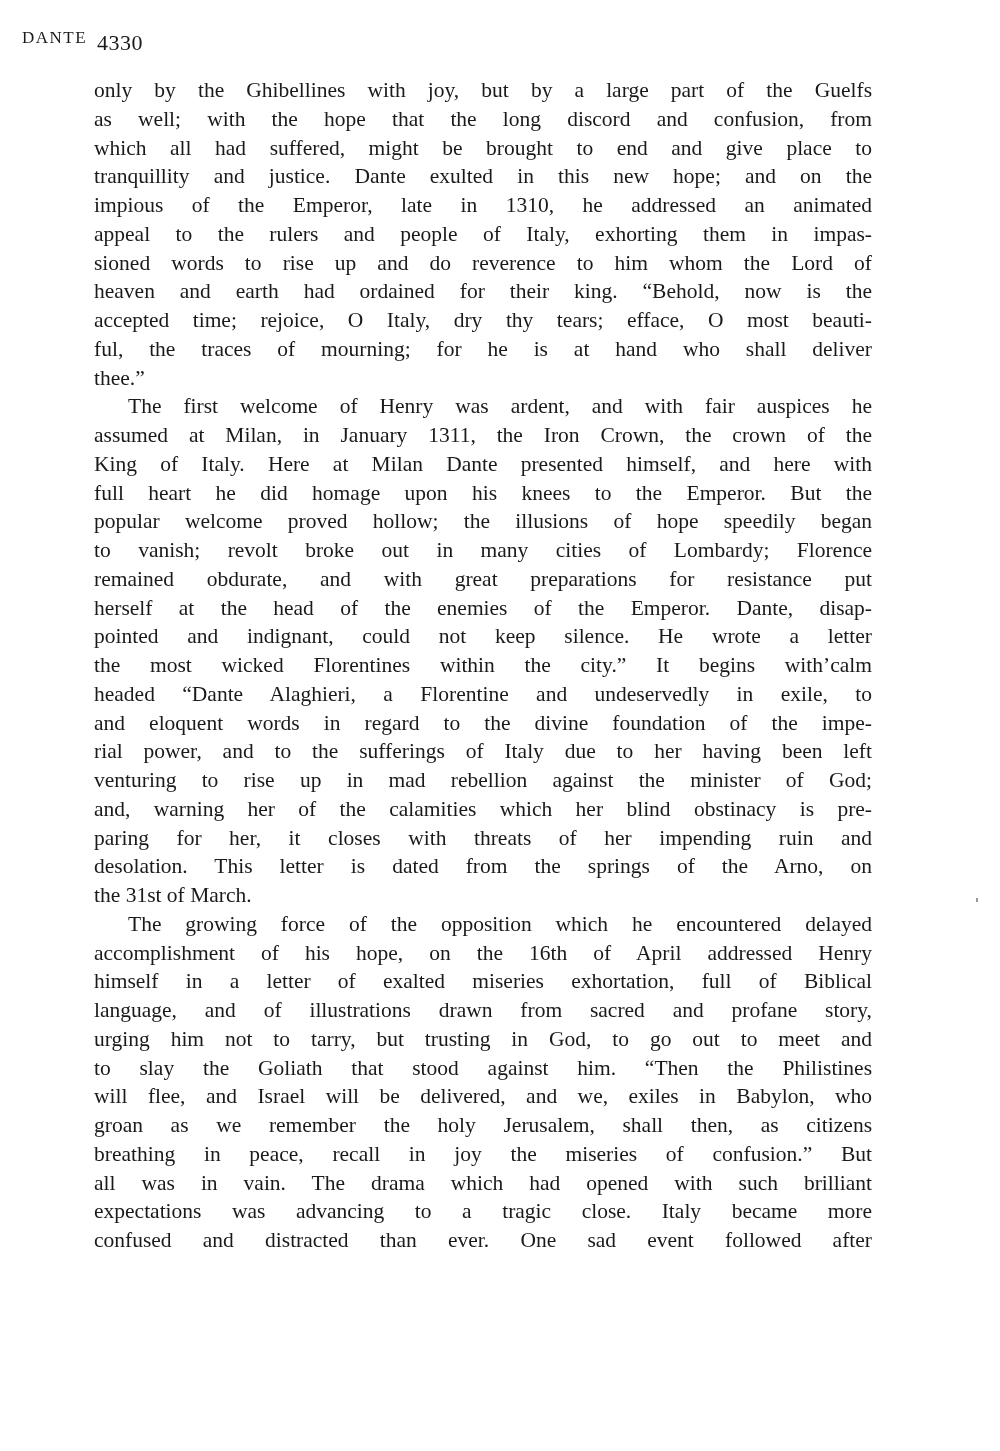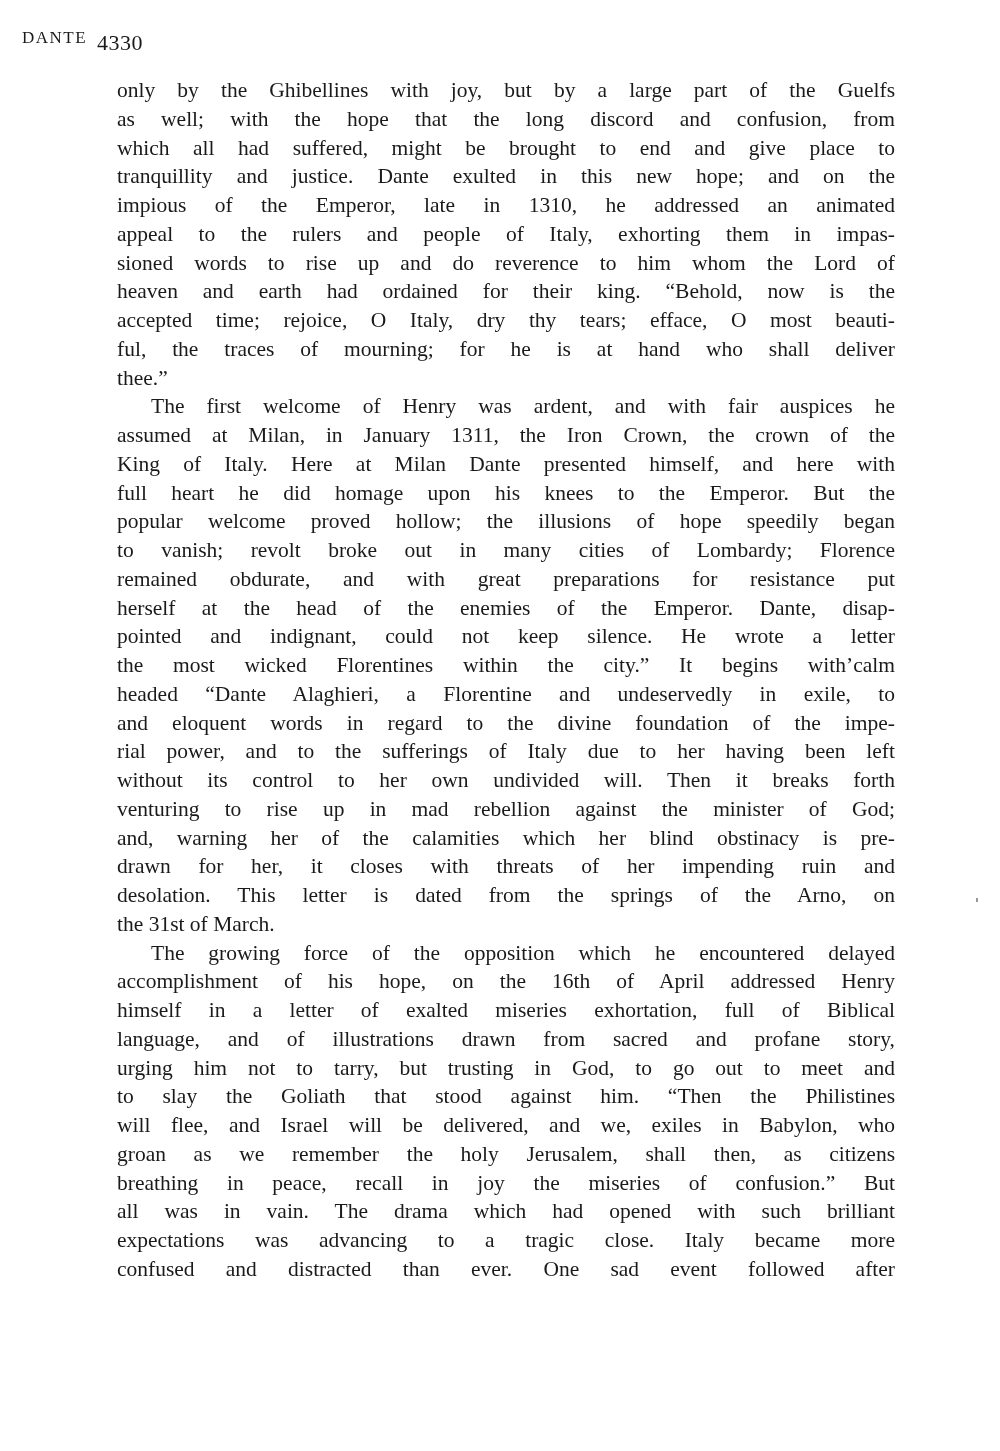--- a/index.html
+++ b/index.html
@@ -2,21 +2,21 @@
 <html><head>
   <meta charset="utf-8">
   <style>
     html, body { margin: 0; padding: 0; background: #ffffff; }
     body { width: 1000px; height: 1451px; position: relative; overflow: hidden;
            font-family: "Liberation Serif", "DejaVu Serif", serif; color: #1a1a1a; }
     .header { position: absolute; top: 24px; left: 0; width: 1000px; height: 30px; }
     .page-number { position: absolute; left: 97px; top: 6px; font-size: 22px; letter-spacing: 0.5px; }
     .running-title { position: absolute; left: 0; width: 1000px; top: 4px; 
                      font-size: 17px; letter-spacing: 1.5px; padding-left: 22px; box-sizing: border-box; }
-    .body-text { position: absolute; top: 76px; left: 117px; width: 778px; }
+    .body-text { position: absolute; top: 76px; left: 94px; width: 778px; }
     .line { height: 28.75px; line-height: 28.75px; font-size: 21.5px; white-space: nowrap;
             text-align: justify; text-align-last: justify; }
     .line.last { text-align-last: left; }
     .line.indent { padding-left: 34px; }
     .speck { position: absolute; left: 976px; top: 898px; width: 2px; height: 4px; background: #999; }
   </style>
 </head>
 <body>
 
 <div class="header">
@@ -45,24 +45,23 @@
       <div class="line">full heart he did homage upon his knees to the Emperor.  But the</div>
       <div class="line">popular welcome proved hollow; the illusions of hope speedily began</div>
       <div class="line">to vanish; revolt broke out in many cities of Lombardy; Florence</div>
       <div class="line">remained obdurate, and with great preparations for resistance put</div>
       <div class="line">herself at the head of the enemies of the Emperor.  Dante, disap-</div>
       <div class="line">pointed and indignant, could not keep silence.  He wrote a letter</div>
       <div class="line">the most wicked Florentines within the city.”  It begins with’calm</div>
       <div class="line">headed “Dante Alaghieri, a Florentine and undeservedly in exile, to</div>
       <div class="line">and eloquent words in regard to the divine foundation of the impe-</div>
       <div class="line">rial power, and to the sufferings of Italy due to her having been left</div>
-      <div class="line">without its control to her own undivided will.  Then it breaks forth</div>
       <div class="line">venturing to rise up in mad rebellion against the minister of God;</div>
       <div class="line">and, warning her of the calamities which her blind obstinacy is pre-</div>
-      <div class="line">drawn for her, it closes with threats of her impending ruin and</div>
+      <div class="line">paring for her, it closes with threats of her impending ruin and</div>
       <div class="line">desolation.  This letter is dated from the springs of the Arno, on</div>
       <div class="line last">the 31st of March.</div>
     </div>
     <div>
       <div class="line indent">The growing force of the opposition which he encountered delayed</div>
       <div class="line">accomplishment of his hope, on the 16th of April addressed Henry</div>
       <div class="line">himself in a letter of exalted miseries exhortation, full of Biblical</div>
       <div class="line">language, and of illustrations drawn from sacred and profane story,</div>
       <div class="line">urging him not to tarry, but trusting in God, to go out to meet and</div>
       <div class="line">to slay the Goliath that stood against him.  “Then the Philistines</div>

